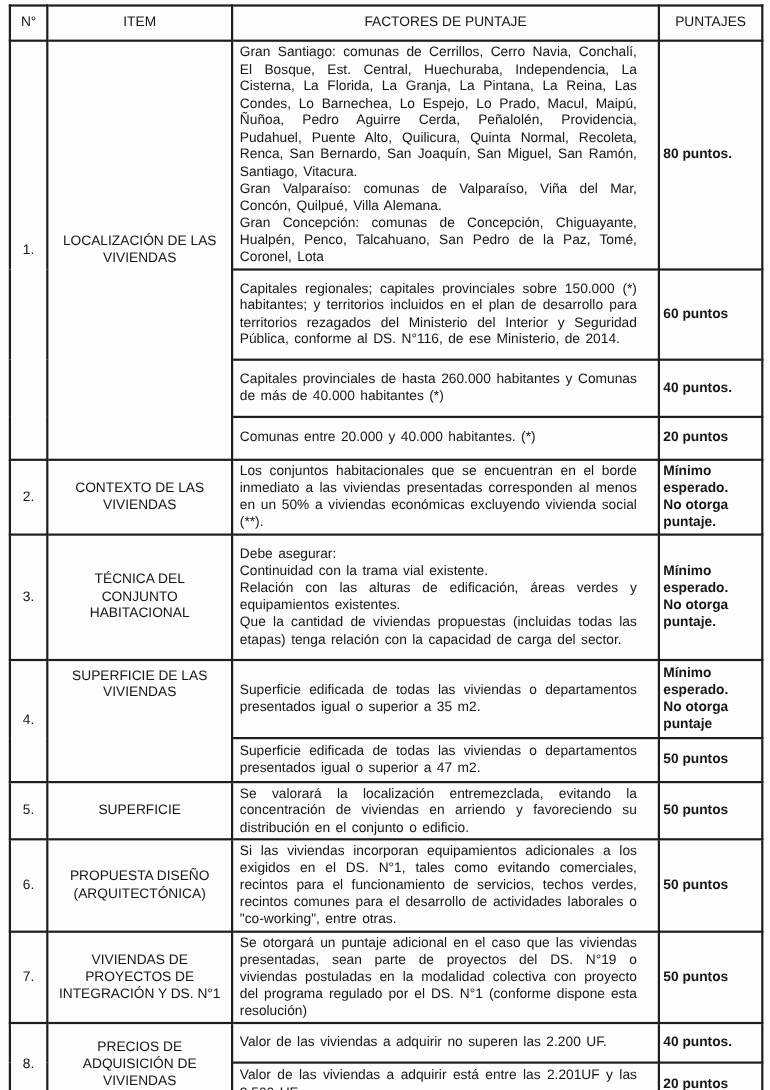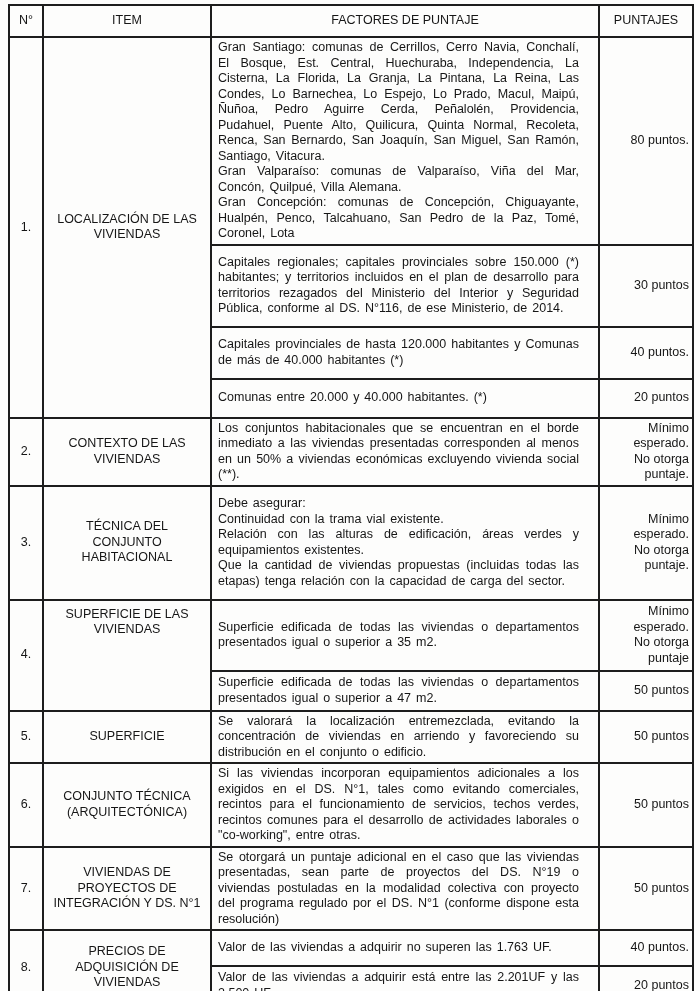--- a/index.html
+++ b/index.html
@@ -54,24 +54,25 @@
   }
   td.cell-item.v-top { vertical-align: top; padding-top: 6px; }
   td.cell-factor {
     text-align: justify;
     vertical-align: top;
     padding: 2px 19px 2px 6px;
     white-space: pre-line;
     word-spacing: 1.5px;
   }
   td.cell-score {
-    text-align: right;
+    text-align: left;
     vertical-align: middle;
     padding: 0 3px;
     white-space: pre-line;
+    font-weight: bold;
   }
 </style>
 </head>
 <body>
 
 <div class="page">
 
   <table class="score-table">
     <colgroup>
       <col class="c-num">
@@ -91,24 +92,24 @@
     <tr>
       <td class="cell-num" rowspan="4">1.</td>
       <td class="cell-item" rowspan="4">LOCALIZACIÓN DE LAS VIVIENDAS</td>
       <td class="cell-factor" style="height:200px">Gran Santiago: comunas de Cerrillos, Cerro Navia, Conchalí, El Bosque, Est. Central, Huechuraba, Independencia, La Cisterna, La Florida, La Granja, La Pintana, La Reina, Las Condes, Lo Barnechea, Lo Espejo, Lo Prado, Macul, Maipú, Ñuñoa, Pedro Aguirre Cerda, Peñalolén, Providencia, Pudahuel, Puente Alto, Quilicura, Quinta Normal, Recoleta, Renca, San Bernardo, San Joaquín, San Miguel, San Ramón, Santiago, Vitacura.
 Gran Valparaíso: comunas de Valparaíso, Viña del Mar, Concón, Quilpué, Villa Alemana.
 Gran Concepción: comunas de Concepción, Chiguayante, Hualpén, Penco, Talcahuano, San Pedro de la Paz, Tomé, Coronel, Lota</td>
       <td class="cell-score">80 puntos.</td>
     </tr>
     <tr>
       <td class="cell-factor" style="height:76px">Capitales regionales; capitales provinciales sobre 150.000 (*) habitantes; y territorios incluidos en el plan de desarrollo para territorios rezagados del Ministerio del Interior y Seguridad Pública, conforme al DS. N°116, de ese Ministerio, de 2014.</td>
-      <td class="cell-score">30 puntos</td>
+      <td class="cell-score">60 puntos</td>
     </tr>
     <tr>
-      <td class="cell-factor" style="height:46px">Capitales provinciales de hasta 120.000 habitantes y Comunas de más de 40.000 habitantes (*)</td>
+      <td class="cell-factor" style="height:46px">Capitales provinciales de hasta 260.000 habitantes y Comunas de más de 40.000 habitantes (*)</td>
       <td class="cell-score">40 puntos.</td>
     </tr>
     <tr>
       <td class="cell-factor" style="height:33px">Comunas entre 20.000 y 40.000 habitantes. (*)</td>
       <td class="cell-score">20 puntos</td>
     </tr>
 
     <tr>
       <td class="cell-num">2.</td>
       <td class="cell-item">CONTEXTO DE LAS VIVIENDAS</td>
@@ -148,36 +149,36 @@
 
     <tr>
       <td class="cell-num">5.</td>
       <td class="cell-item">SUPERFICIE</td>
       <td class="cell-factor" style="height:44px">Se valorará la localización entremezclada, evitando la concentración de viviendas en arriendo y favoreciendo su distribución en el conjunto o edificio.</td>
       <td class="cell-score">50 puntos</td>
     </tr>
 
     <tr>
       <td class="cell-num">6.</td>
-      <td class="cell-item">CONJUNTO TÉCNICA (ARQUITECTÓNICA)</td>
+      <td class="cell-item">PROPUESTA DISEÑO (ARQUITECTÓNICA)</td>
       <td class="cell-factor" style="height:75px">Si las viviendas incorporan equipamientos adicionales a los exigidos en el DS. N°1, tales como evitando comerciales, recintos para el funcionamiento de servicios, techos verdes, recintos comunes para el desarrollo de actividades laborales o "co-working", entre otras.</td>
       <td class="cell-score">50 puntos</td>
     </tr>
 
     <tr>
       <td class="cell-num">7.</td>
       <td class="cell-item">VIVIENDAS DE PROYECTOS DE INTEGRACIÓN Y DS. N°1</td>
       <td class="cell-factor" style="height:71px">Se otorgará un puntaje adicional en el caso que las viviendas presentadas, sean parte de proyectos del DS. N°19 o viviendas postuladas en la modalidad colectiva con proyecto del programa regulado por el DS. N°1 (conforme dispone esta resolución)</td>
       <td class="cell-score">50 puntos</td>
     </tr>
 
     <tr>
       <td class="cell-num" rowspan="2">8.</td>
       <td class="cell-item" rowspan="2">PRECIOS DE ADQUISICIÓN DE VIVIENDAS</td>
-      <td class="cell-factor" style="height:30px">Valor de las viviendas a adquirir no superen las 1.763 UF.</td>
+      <td class="cell-factor" style="height:30px">Valor de las viviendas a adquirir no superen las 2.200 UF.</td>
       <td class="cell-score">40 puntos.</td>
     </tr>
     <tr>
       <td class="cell-factor" style="height:33px">Valor de las viviendas a adquirir está entre las 2.201UF y las 2.500 UF.</td>
       <td class="cell-score">20 puntos</td>
     </tr>
   </tbody>
     </table>
 
 </div>

